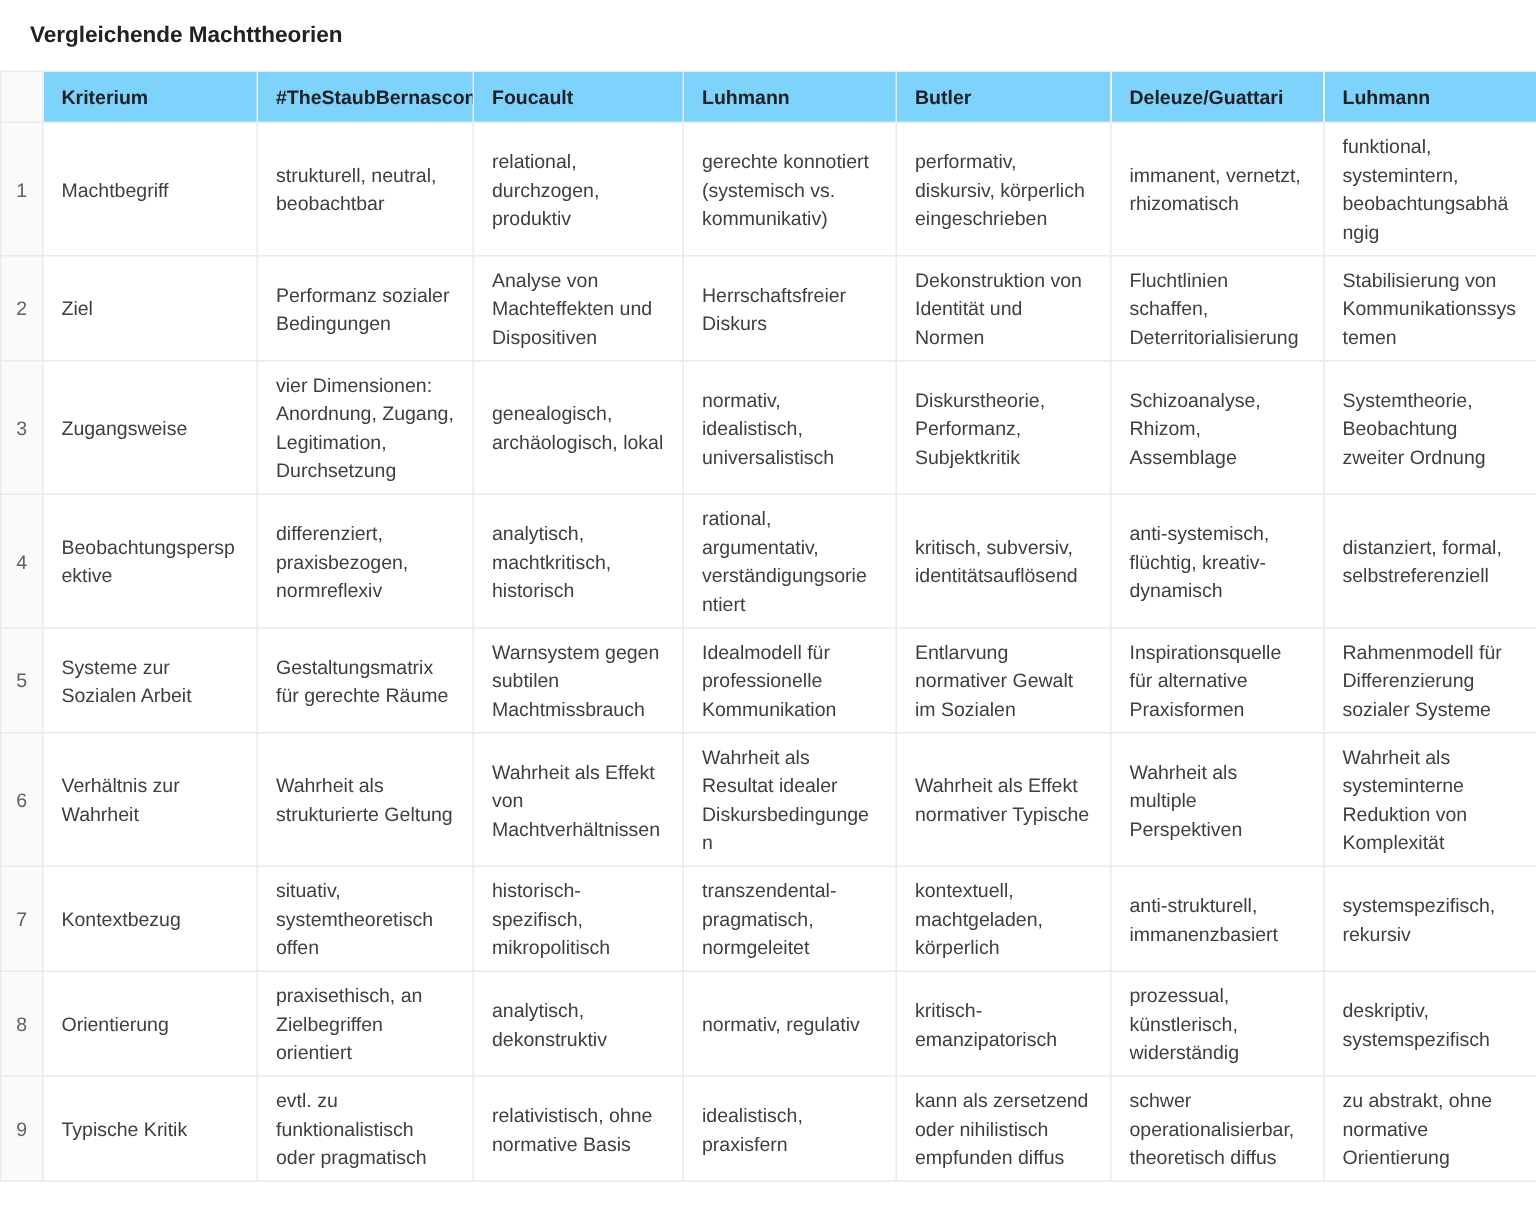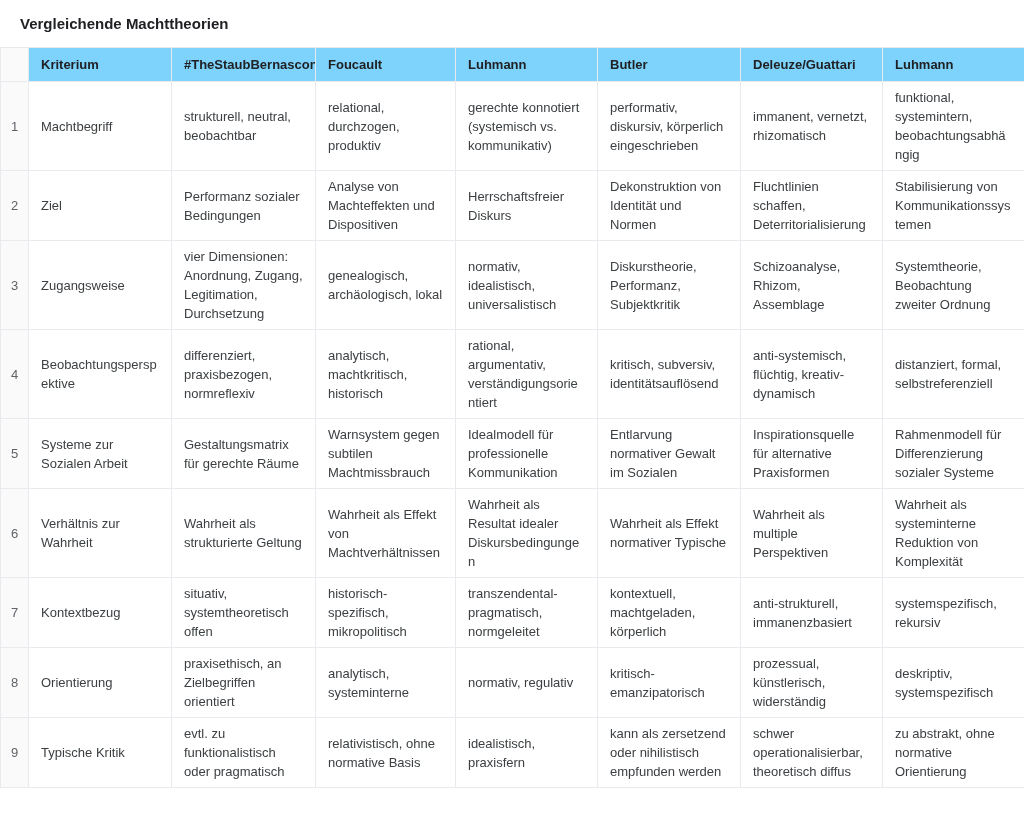--- a/index.html
+++ b/index.html
@@ -129,30 +129,30 @@
         <td>historisch-spezifisch, mikropolitisch</td>
         <td>transzendental-pragmatisch, normgeleitet</td>
         <td>kontextuell, machtgeladen, körperlich</td>
         <td>anti-strukturell, immanenzbasiert</td>
         <td>systemspezifisch, rekursiv</td>
       </tr>
       <tr>
         <td class="num">8</td>
         <td>Orientierung</td>
         <td>praxisethisch, an Zielbegriffen orientiert</td>
-        <td>analytisch, systeminterne</td>
+        <td>analytisch, dekonstruktiv</td>
         <td>normativ, regulativ</td>
         <td>kritisch-emanzipatorisch</td>
         <td>prozessual, künstlerisch, widerständig</td>
         <td>deskriptiv, systemspezifisch</td>
       </tr>
       <tr>
         <td class="num">9</td>
         <td>Typische Kritik</td>
         <td>evtl. zu funktionalistisch oder pragmatisch</td>
         <td>relativistisch, ohne normative Basis</td>
         <td>idealistisch, praxisfern</td>
-        <td>kann als zersetzend oder nihilistisch empfunden werden</td>
+        <td>kann als zersetzend oder nihilistisch empfunden diffus</td>
         <td>schwer operationalisierbar, theoretisch diffus</td>
         <td>zu abstrakt, ohne normative Orientierung</td>
       </tr>
     </tbody>
 </table>
 
 </body></html>

